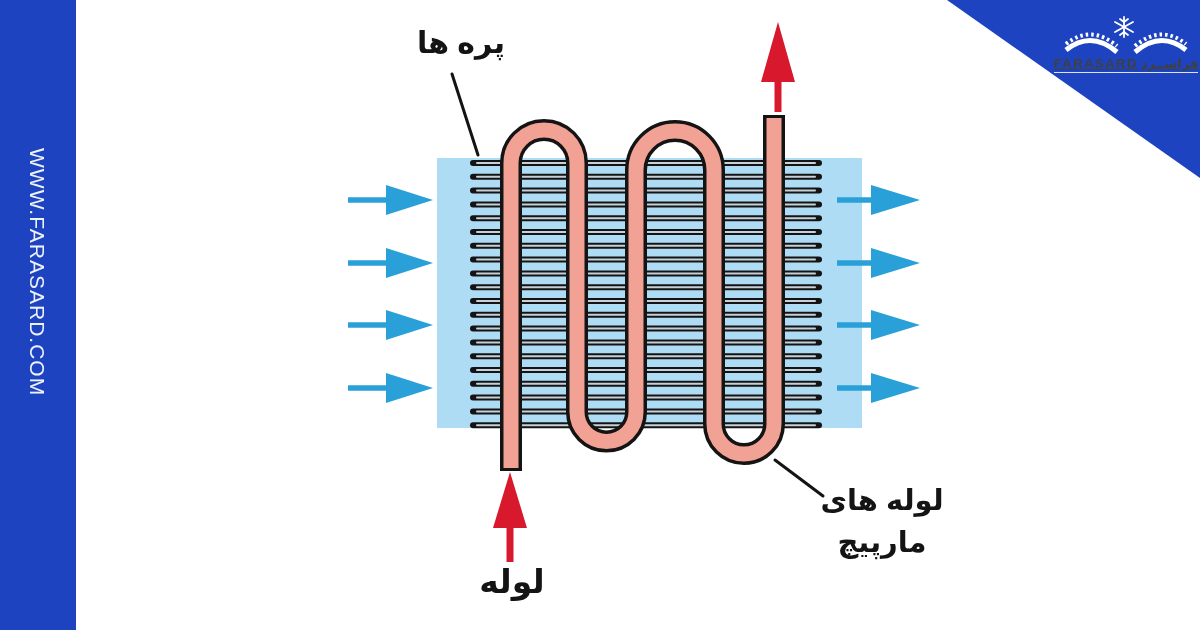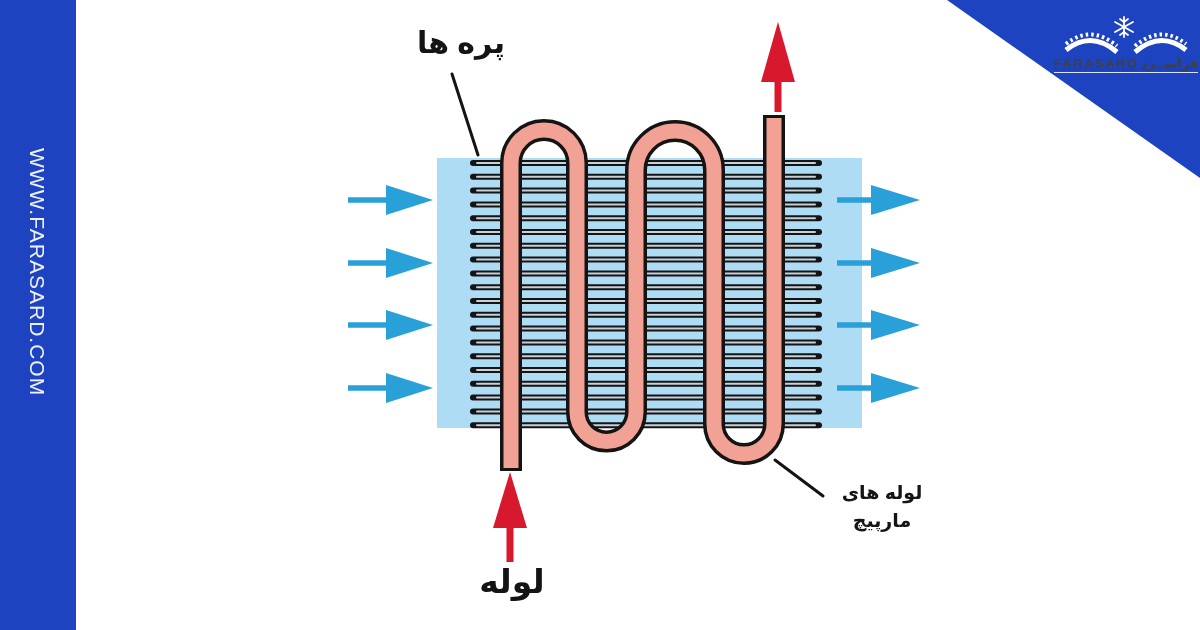--- a/index.html
+++ b/index.html
@@ -48,21 +48,21 @@
   .red-tail{stroke:var(--flow-red,#d7182d); stroke-width:7;}
   .pointer{stroke:var(--ink,#141414); stroke-width:3; stroke-linecap:round;}
   
   .lbl{
     position:absolute; color:#141414; font-weight:700; text-align:center;
     direction:rtl; line-height:1.1;
   }
   .lbl-fins{left:396px; top:26px; width:130px; font-size:30px;}
   .lbl-air{left:244px; top:266px; width:90px; font-size:36px;}
   .lbl-refrigerant{left:452px; top:564px; width:120px; font-size:33px;}
-  .lbl-tubes{left:812px; top:479px; width:140px; font-size:19px; line-height:1.45;}
+  .lbl-tubes{left:812px; top:479px; width:140px; font-size:29px; line-height:1.45;}
 </style>
 </head>
 <body>
 
 <div class="canvas">
 
   <svg class="diagram" viewBox="0 0 1200 630">
 
     <rect class="block" x="437" y="158" width="425" height="270"></rect>
 

